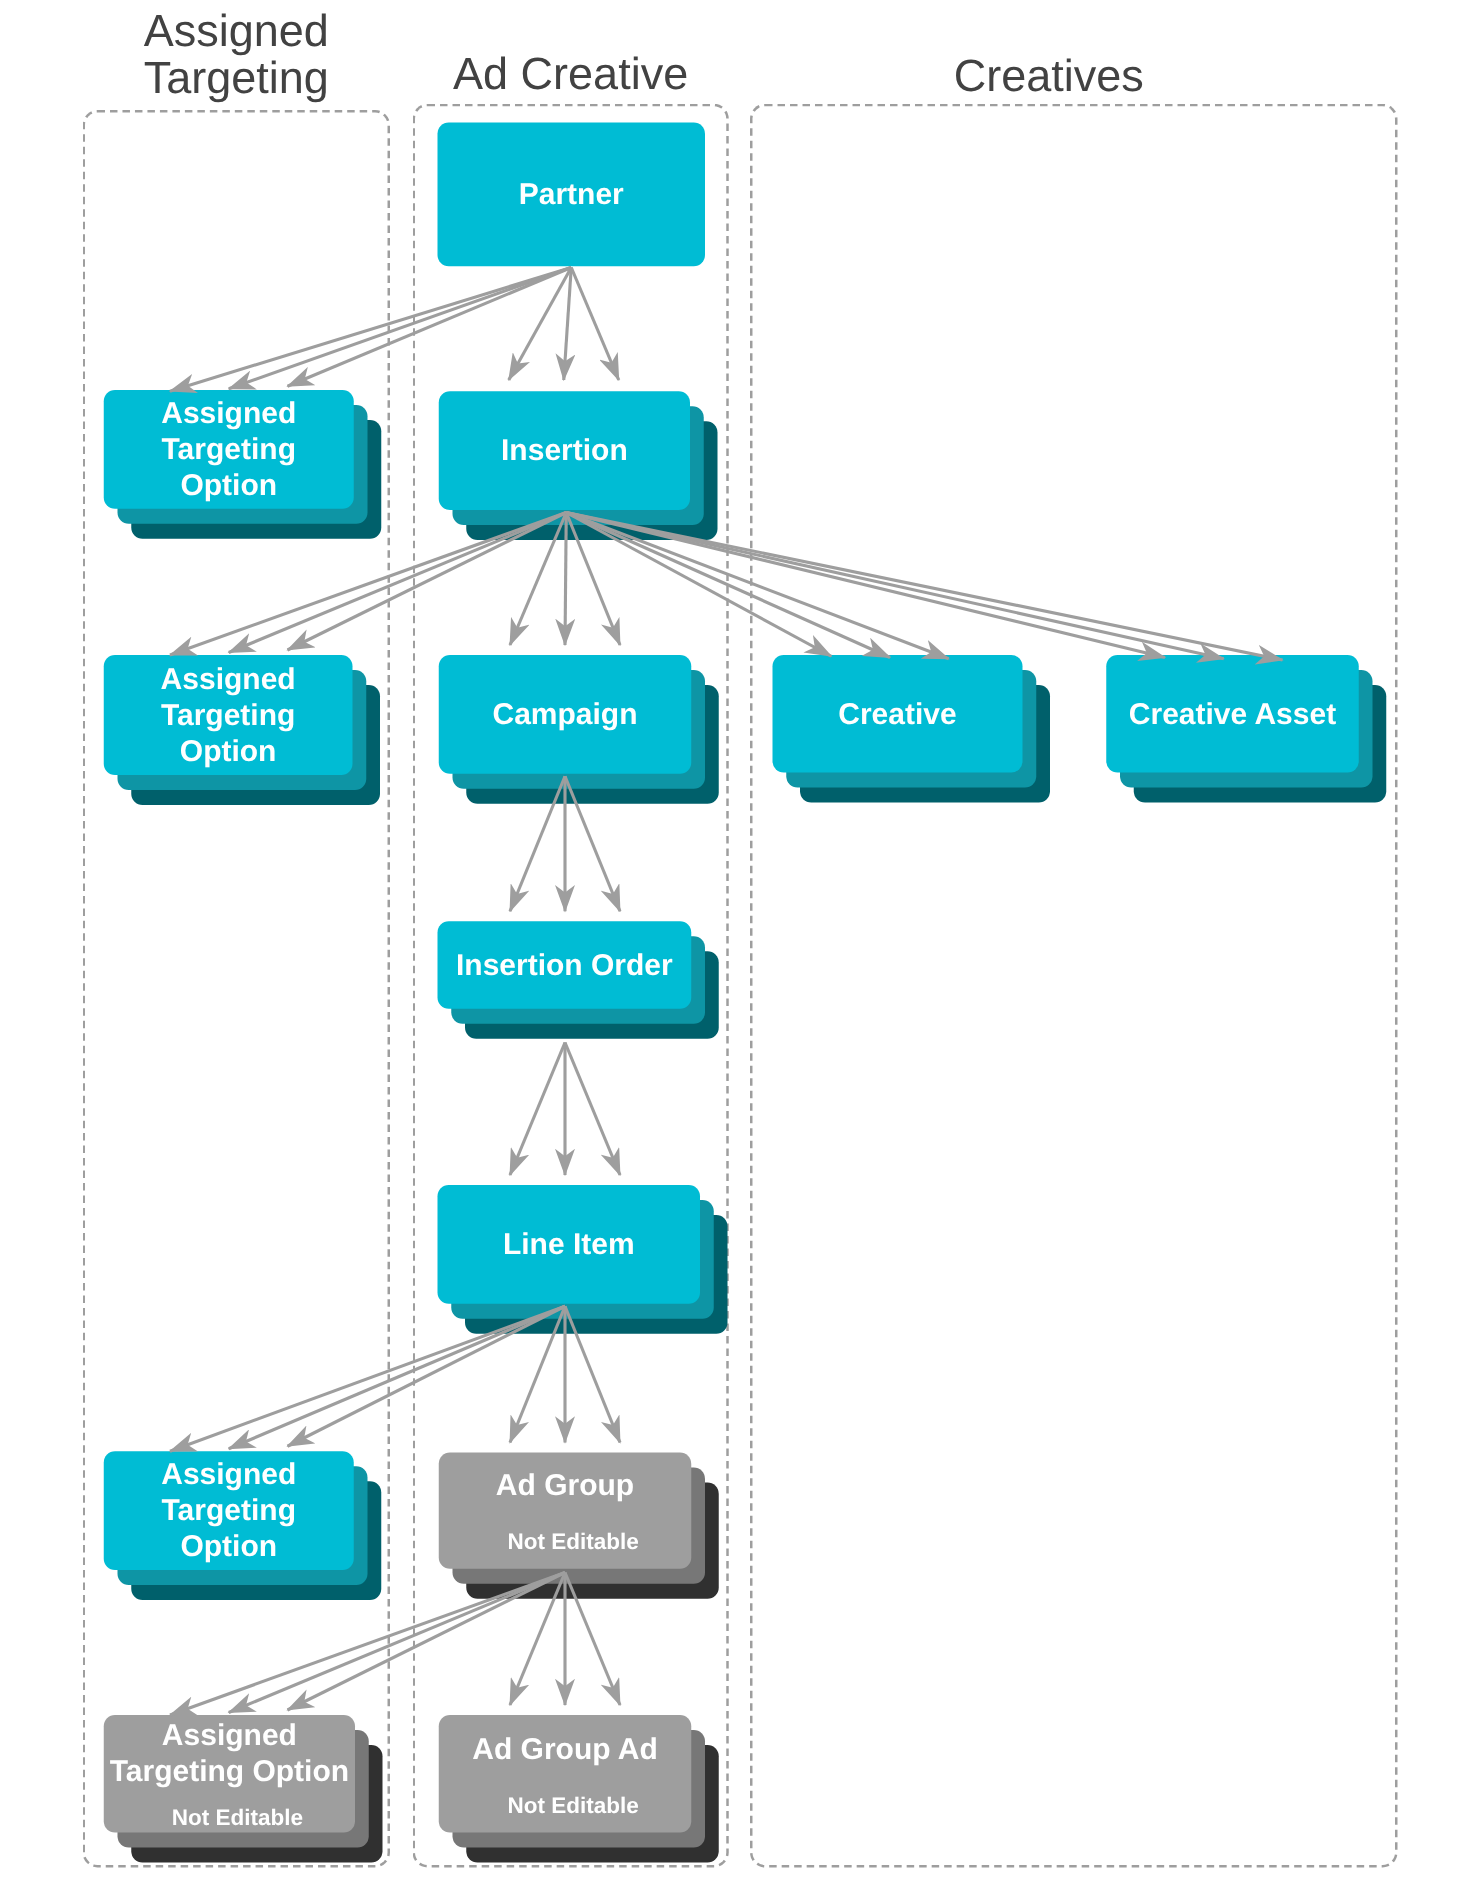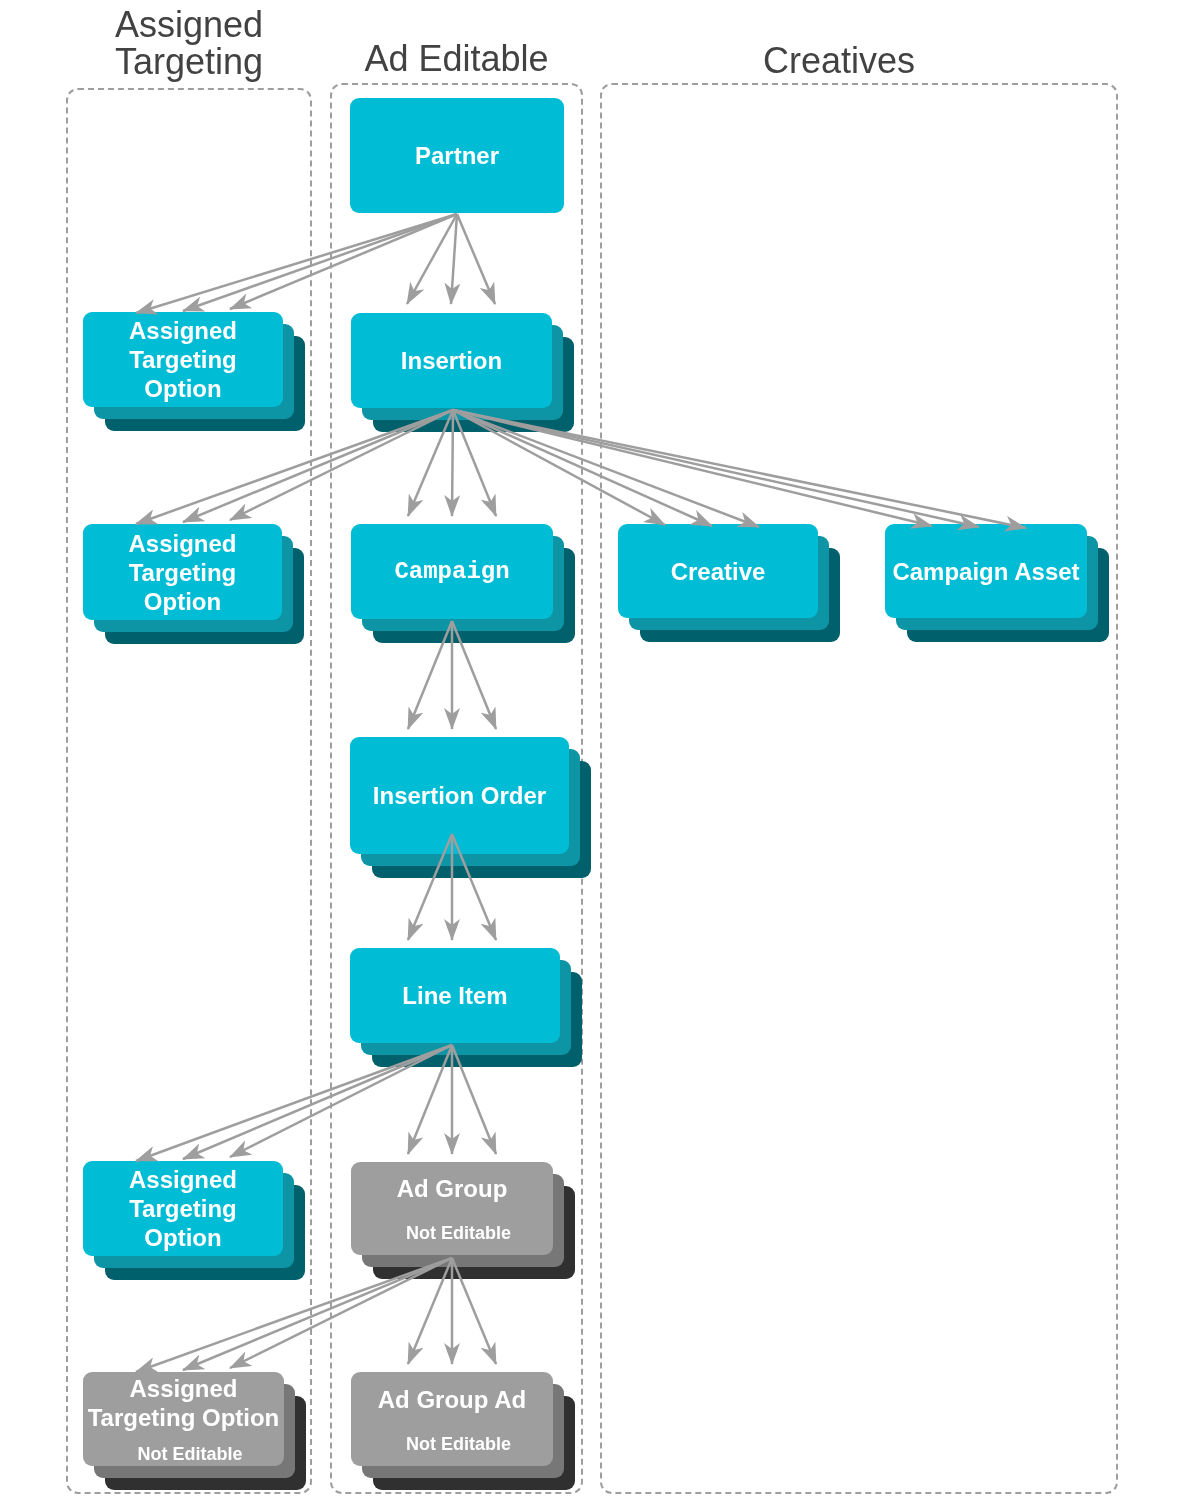--- a/index.html
+++ b/index.html
@@ -39,21 +39,21 @@
   #edges{position:absolute;left:0;top:0;pointer-events:none;}
   #edges line{stroke:#9e9e9e;stroke-width:2.5;}
 </style>
 </head>
 <body>
 
 <div id="canvas">
 
   <div class="col-title" style="left:66px;top:6px;width:246px;">Assigned
 Targeting</div>
-  <div class="col-title" style="left:330px;top:40px;width:253px;">Ad Editable</div>
+  <div class="col-title" style="left:330px;top:40px;width:253px;">Ad Creative</div>
   <div class="col-title" style="left:580px;top:42px;width:518px;">Creatives</div>
 
   <div class="col" style="left:66px;top:88px;width:242px;height:1402px;"></div>
   <div class="col" style="left:330px;top:83px;width:249px;height:1407px;"></div>
   <div class="col" style="left:600px;top:83px;width:514px;height:1407px;"></div>
 
   <div class="stack single" style="left:350px;top:98px;width:214px;height:115px;">
     <div class="layer front">
         <span class="lbl">Partner</span>
       </div>
@@ -76,45 +76,45 @@
   </div>
 
   <div class="stack teal narrow" style="left:83px;top:524px;width:199px;height:96px;">
     <div class="layer back"></div>
     <div class="layer mid"></div>
     <div class="layer front">
         <span class="lbl">Assigned Targeting Option</span>
       </div>
   </div>
 
-  <div class="stack teal" style="left:351px;top:524px;width:202px;height:95px;font-family:Liberation Mono, monospace;">
+  <div class="stack teal" style="left:351px;top:524px;width:202px;height:95px;">
     <div class="layer back"></div>
     <div class="layer mid"></div>
     <div class="layer front">
         <span class="lbl">Campaign</span>
       </div>
   </div>
 
   <div class="stack teal" style="left:618px;top:524px;width:200px;height:94px;">
     <div class="layer back"></div>
     <div class="layer mid"></div>
     <div class="layer front">
         <span class="lbl">Creative</span>
       </div>
   </div>
 
   <div class="stack teal" style="left:885px;top:524px;width:202px;height:94px;">
     <div class="layer back"></div>
     <div class="layer mid"></div>
     <div class="layer front">
-        <span class="lbl">Campaign Asset</span>
-      </div>
-  </div>
-
-  <div class="stack teal" style="left:350px;top:737px;width:203px;height:117px;padding-left:16px;">
+        <span class="lbl">Creative Asset</span>
+      </div>
+  </div>
+
+  <div class="stack teal" style="left:350px;top:737px;width:203px;height:70px;">
     <div class="layer back"></div>
     <div class="layer mid"></div>
     <div class="layer front">
         <span class="lbl">Insertion Order</span>
       </div>
   </div>
 
   <div class="stack teal" style="left:350px;top:948px;width:210px;height:95px;">
     <div class="layer back"></div>
     <div class="layer mid"></div>

